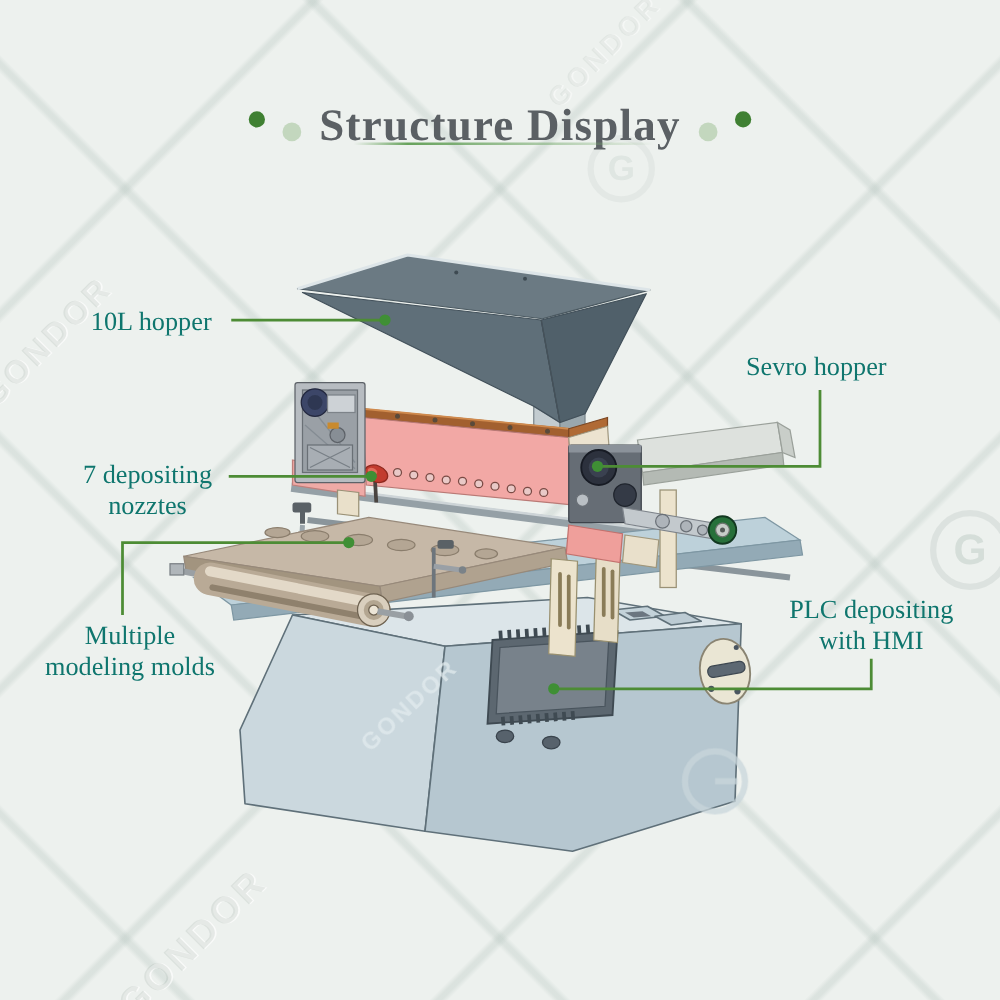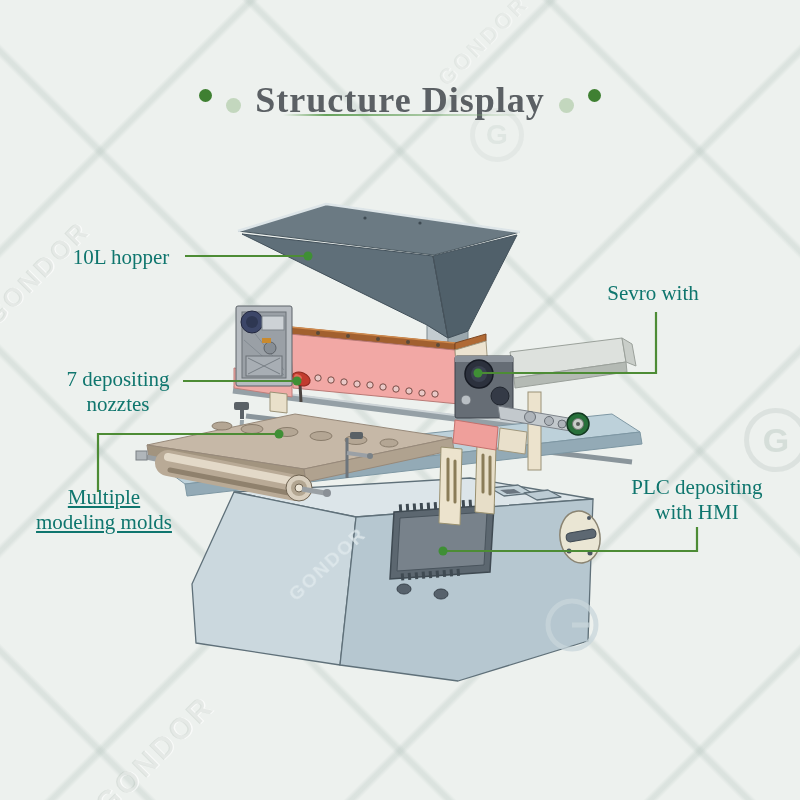--- a/index.html
+++ b/index.html
@@ -244,16 +244,16 @@
   <g fill="#3f8f35">
     <circle cx="308" cy="256" r="4.5"></circle>
     <circle cx="478" cy="373" r="4.5"></circle>
     <circle cx="297" cy="381" r="4.5"></circle>
     <circle cx="279" cy="434" r="4.5"></circle>
     <circle cx="443" cy="551" r="4.5"></circle>
   </g>
 </svg>
 
 <div class="lbl" style="left:51px;top:245px;width:140px;">10L hopper</div>
-<div class="lbl" style="left:578px;top:281px;width:150px;">Sevro with</div>
+<div class="lbl" style="left:578px;top:281px;width:150px;">Sevro hopper</div>
 <div class="lbl" style="left:43px;top:367px;width:150px;">7 depositing nozztes</div>
-<div class="lbl" style="left:34px;top:485px;width:140px;text-decoration:underline;">Multiple modeling molds</div>
+<div class="lbl" style="left:34px;top:496px;width:140px;">Multiple modeling molds</div>
 <div class="lbl" style="left:622px;top:475px;width:150px;">PLC depositing with HMI</div>
 
 </body></html>

